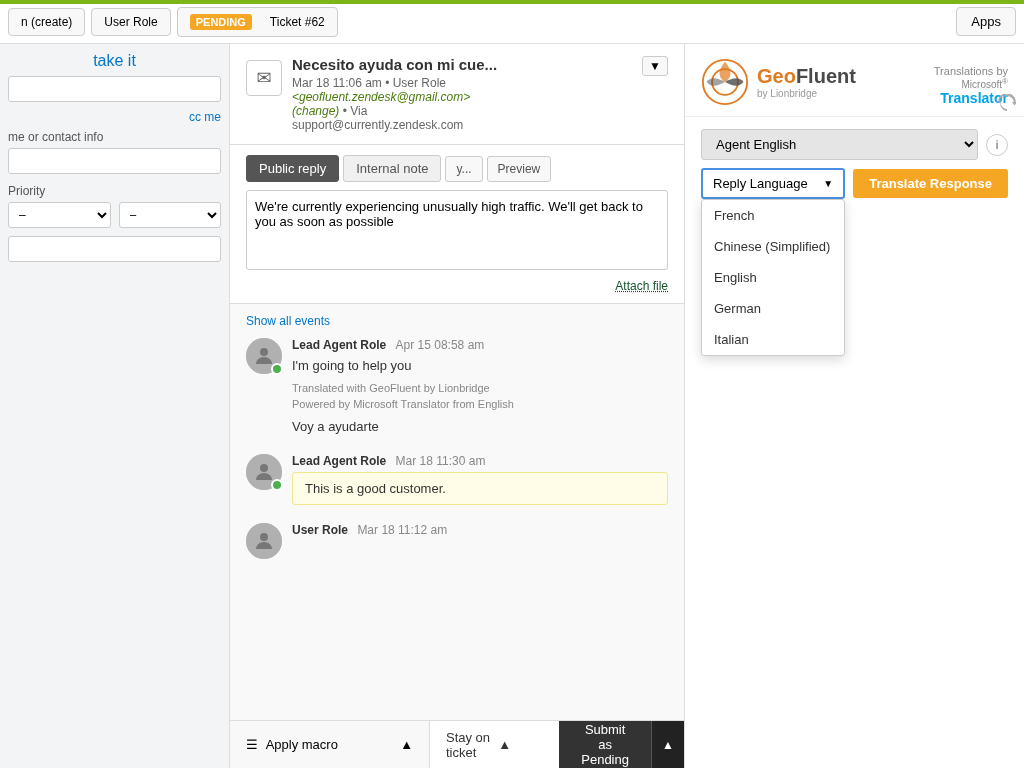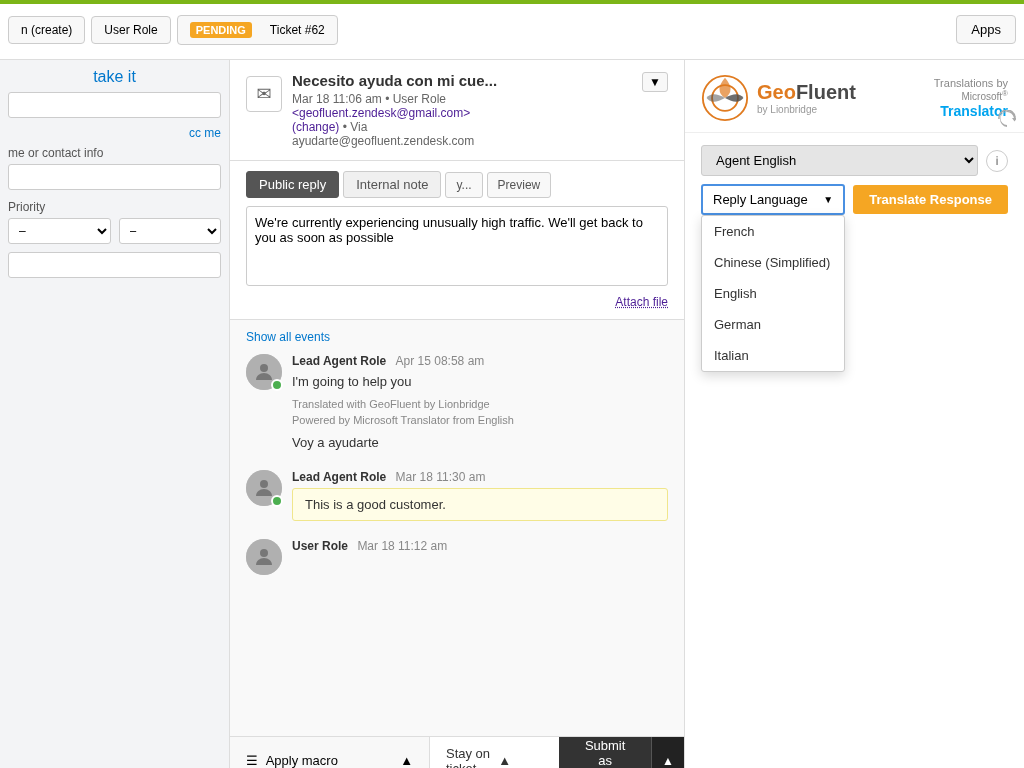--- a/index.html
+++ b/index.html
@@ -1,21 +1,21 @@
 <!DOCTYPE html>
 <html><head>
   <meta charset="utf-8">
   <style>
     * { box-sizing: border-box; margin: 0; padding: 0; }
     body { font-family: Arial, sans-serif; font-size: 13px; background: #f3f4f6; height: 768px; overflow: hidden; }
 
     
     .top-bar {
       display: flex; align-items: center; background: #fff; border-bottom: 1px solid #ddd;
-      height: 60px; padding: 0 8px; gap: 6px;
+      height: 44px; padding: 0 8px; gap: 6px;
     }
     .top-tab {
       padding: 6px 12px; border: 1px solid #ccc; border-radius: 4px;
       background: #f8f8f8; font-size: 12px; cursor: pointer; white-space: nowrap;
     }
     .top-tab.pending-badge {
       background: #f8f8f8; display: flex; align-items: center; gap: 18px;
     }
     .pending-label {
       background: #f5a623; color: #fff; border-radius: 3px; padding: 2px 6px; font-size: 11px; font-weight: bold;
@@ -68,21 +68,21 @@
       background: #fff; padding: 12px 16px; border-bottom: 1px solid #ddd;
       display: flex; align-items: flex-start; gap: 10px;
     }
     .mail-icon {
       width: 36px; height: 36px; border: 1px solid #ccc; border-radius: 4px;
       display: flex; align-items: center; justify-content: center;
       font-size: 18px; color: #666; flex-shrink: 0; margin-top: 4px;
     }
     .ticket-title { font-size: 15px; font-weight: bold; color: #333; }
     .ticket-meta { font-size: 12px; color: #666; margin-top: 3px; }
-    .ticket-meta a { color: #4c1d95; text-decoration: none; }
+    .ticket-meta a { color: #4d7c0f; text-decoration: none; font-style: italic; }
     .dropdown-arrow {
       margin-left: auto; cursor: pointer; border: 1px solid #ccc; border-radius: 3px;
       padding: 2px 6px; font-size: 12px; background: #f8f8f8;
     }
 
     
     .reply-area {
       background: #fff; border-bottom: 1px solid #ddd; padding: 10px 16px;
     }
     .reply-tabs { display: flex; gap: 4px; margin-bottom: 8px; align-items: center; }
@@ -93,21 +93,21 @@
     .reply-tab.active { background: #555; color: #fff; border-color: #555; }
     .reply-tab-small {
       padding: 5px 10px; border: 1px solid #ccc; border-radius: 3px;
       font-size: 12px; cursor: pointer; background: #f8f8f8; color: #555;
     }
     .reply-textarea {
       width: 100%; border: 1px solid #ccc; border-radius: 3px; padding: 8px;
       font-size: 13px; resize: none; height: 80px; outline: none; font-family: Arial;
     }
     .attach-link {
-      color: #4c1d95; font-size: 12px; cursor: pointer; text-decoration: underline dotted;
+      color: #14532d; font-size: 12px; cursor: pointer; text-decoration: underline dotted;
       margin-top: 6px; display: block; text-align: right;
     }
 
     
     .events-area {
       flex: 1; overflow-y: auto; padding: 10px 16px; background: #f9f9f9;
     }
     .show-all-events { font-size: 12px; color: #0077cc; cursor: pointer; margin-bottom: 10px; }
 
     .event-item { display: flex; gap: 10px; margin-bottom: 18px; }
@@ -162,21 +162,21 @@
       border: none; border-left: 1px solid #555; cursor: pointer; font-size: 12px;
       display: flex; align-items: center;
     }
 
     
     .right-panel {
       width: 340px; background: #fff; border-left: 1px solid #ddd;
       flex-shrink: 0; overflow: hidden; position: relative;
     }
     .geofluent-header {
-      padding: 14px 16px 10px; border-bottom: 1px solid #eee; display: flex; align-items: center; justify-content: space-between;
+      padding: 14px 16px 10px; border-bottom: 1px solid #eee; display: flex; align-items: flex-end; justify-content: space-between;
     }
     .geofluent-logo { display: flex; align-items: center; gap: 8px; }
     .logo-circle {
       width: 48px; height: 48px;
     }
     .logo-text { display: flex; flex-direction: column; }
     .translator-brand { display: flex; flex-direction: column; align-items: flex-end; }
     .translations-by { font-size: 11px; color: #888; }
 
     .geofluent-controls { padding: 12px 16px; }
@@ -253,21 +253,21 @@
     <div class="ticket-header">
       <div class="mail-icon">✉</div>
       <div style="flex:1;">
         <div class="ticket-title">Necesito ayuda con mi cue...</div>
         <div class="ticket-meta">
           <span>Mar 18 11:06 am  •  User Role</span> &nbsp;
           <a href="#">&lt;geofluent.zendesk@gmail.com&gt;</a>
           <br>
           <a href="#">(change)</a>
           <span> •  Via</span><br>
-          <span>ayudarte@geofluent.zendesk.com</span>
+          <span>support@currently.zendesk.com</span>
         </div>
       </div>
       <div class="dropdown-arrow">▼</div>
     </div>
 
     <div class="reply-area">
       <div class="reply-tabs">
         <button class="reply-tab active">Public reply</button>
         <button class="reply-tab">Internal note</button>
         <button class="reply-tab-small">y...</button>

